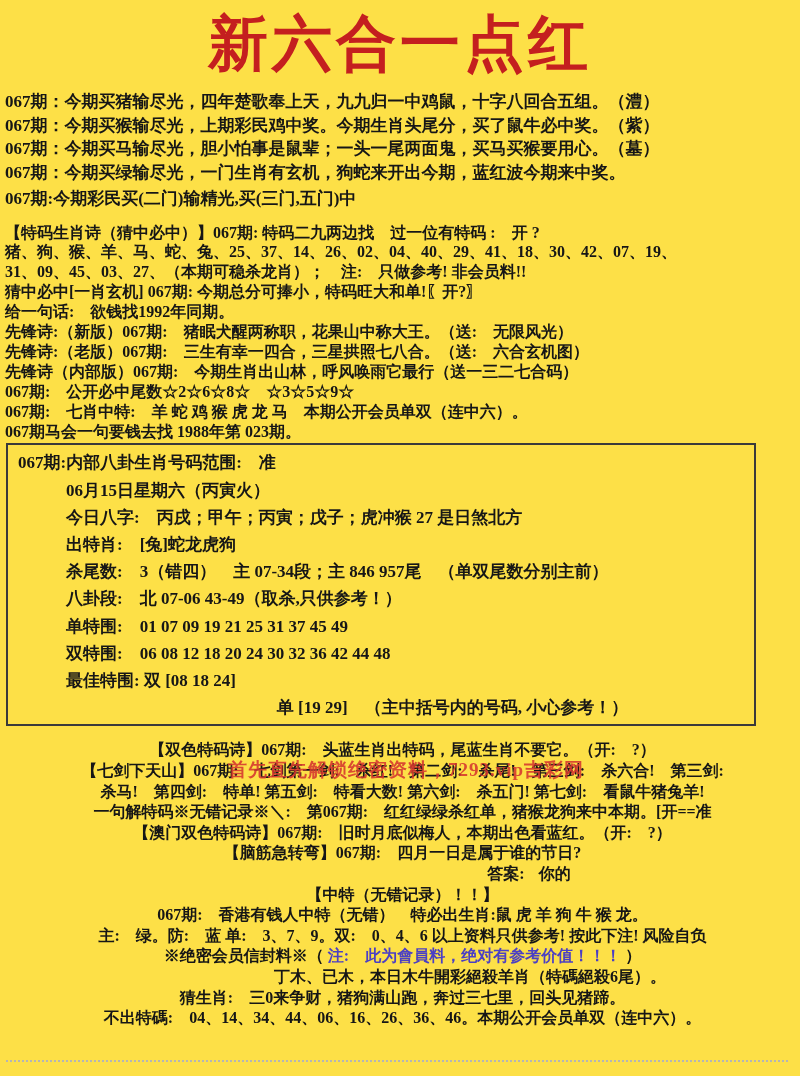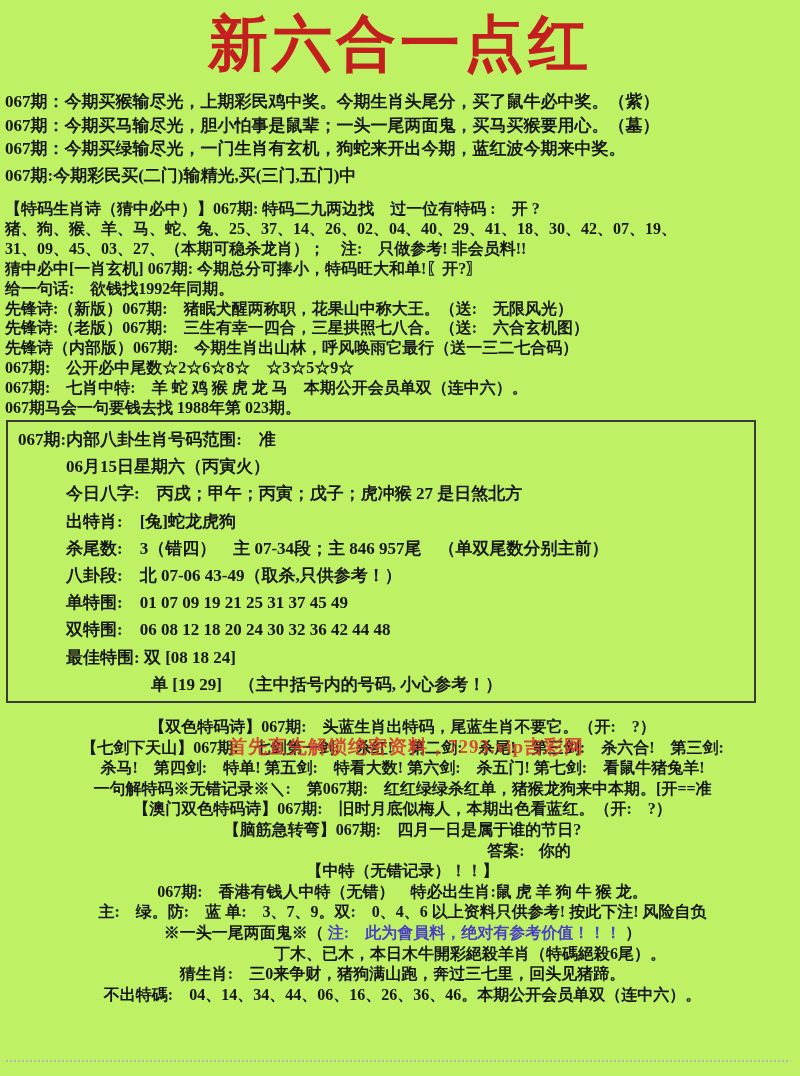--- a/index.html
+++ b/index.html
@@ -1,19 +1,19 @@
 <!DOCTYPE html>
 <html><head>
 <meta charset="utf-8">
 <style>
   html,body { margin:0; padding:0; background:#ffffff; }
   .page {
     position:relative;
     width:800px; height:1076px;
-    background:#bef264;
+    background:#fde047;
     overflow:hidden;
     font-family:"Liberation Serif","DejaVu Serif",serif;
     color:#161616;
   }
   .title {
     height:88px;
     padding-top:2px;
     text-align:center;
     font-size:60px;
     line-height:84px;
@@ -35,21 +35,21 @@
   .box {
     margin:2px 0 0 6px;
     width:736px;
     height:275px;
     border:2px solid #3a3a3a;
     padding:4px 0 0 10px;
     box-sizing:content-box;
   }
   .box .ln { font-size:17px; line-height:27.2px; padding-left:0; }
   .box .row { padding-left:48px; }
-  .box .subrow { padding-left:133px; }
+  .box .subrow { padding-left:133px;text-align:center; }
   .lower { margin-top:14px;text-align:center; }
   .lower .ln { line-height:20.6px; }
   .swords-line { position:relative; }
   .watermark {
     position:absolute;
     left:228px; top:-1px;
     font-size:19px;
     font-weight:bold;
     letter-spacing:1px;
     color:#d6372f;
@@ -70,20 +70,21 @@
   }
 </style>
 </head>
 <body>
 
 <div class="page">
 
   <div class="title">新六合一点红</div>
 
   <div class="poems">
+    <div class="ln">067期：今期买猪输尽光，四年楚歌奉上天，九九归一中鸡鼠，十字八回合五组。（澧）</div>
     <div class="ln">067期：今期买猴输尽光，上期彩民鸡中奖。今期生肖头尾分，买了鼠牛必中奖。（紫）</div>
     <div class="ln">067期：今期买马输尽光，胆小怕事是鼠辈；一头一尾两面鬼，买马买猴要用心。（墓）</div>
     <div class="ln">067期：今期买绿输尽光，一门生肖有玄机，狗蛇来开出今期，蓝红波今期来中奖。</div>
     <div class="ln gate-line">067期:今期彩民买(二门)输精光,买(三门,五门)中</div>
   </div>
 
   <div class="tips">
     <div class="ln">【特码生肖诗（猜中必中）】067期: 特码二九两边找　过一位有特码 :　开 ?</div>
     <div class="ln">猪、狗、猴、羊、马、蛇、兔、25、37、14、26、02、04、40、29、41、18、30、42、07、19、</div>
     <div class="ln">31、09、45、03、27、（本期可稳杀龙肖）；　注:　只做参考! 非会员料!!</div>
@@ -121,21 +122,21 @@
     <div class="ln">【澳门双色特码诗】067期:　旧时月底似梅人，本期出色看蓝红。（开:　?）</div>
     <div class="ln">【脑筋急转弯】067期:　四月一日是属于谁的节日?</div>
     <div class="ln answer-line">
       <span>答案:</span>
       <span class="val">你的</span>
     </div>
     <div class="ln">【中特（无错记录）！！】</div>
     <div class="ln">067期:　香港有钱人中特（无错）　特必出生肖:鼠 虎 羊 狗 牛 猴 龙。</div>
     <div class="ln">主:　绿。防:　蓝 单:　3、7、9。双:　0、4、6 以上资料只供参考! 按此下注! 风险自负</div>
     <div class="ln">
-      <span>※一头一尾两面鬼※（ </span>
+      <span>※绝密会员信封料※（ </span>
       <span class="blue-txt">注:　此为會員料，绝对有参考价值！！！</span>
       <span> ）</span>
     </div>
     <div class="ln wood-line">丁木、已木，本日木牛開彩絕殺羊肖（特碼絕殺6尾）。</div>
     <div class="ln">猜生肖:　三0来争财，猪狗满山跑，奔过三七里，回头见猪蹄。</div>
     <div class="ln">不出特碼:　04、14、34、44、06、16、26、36、46。本期公开会员单双（连中六）。</div>
   </div>
 
   <div class="bottom-rule"></div>
 

